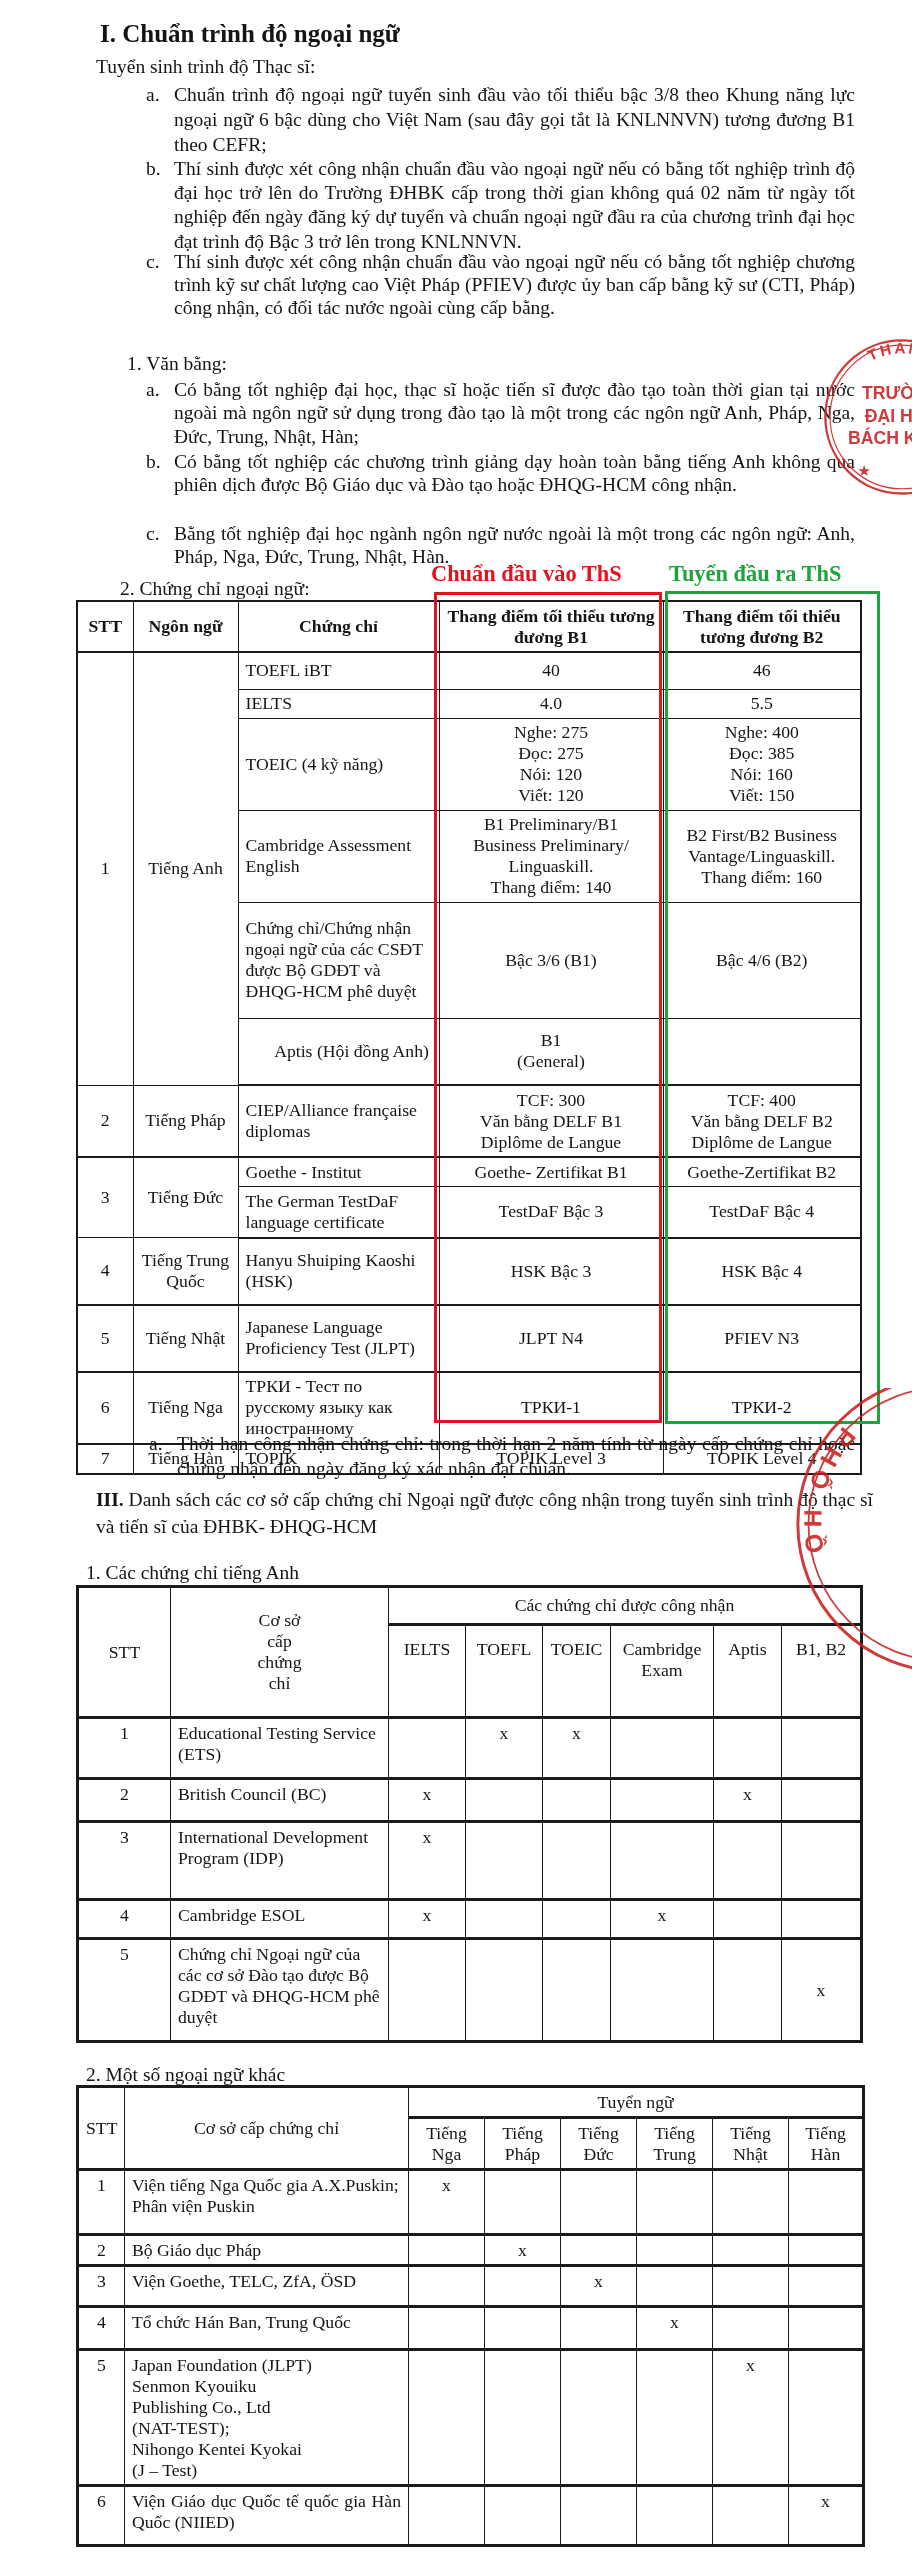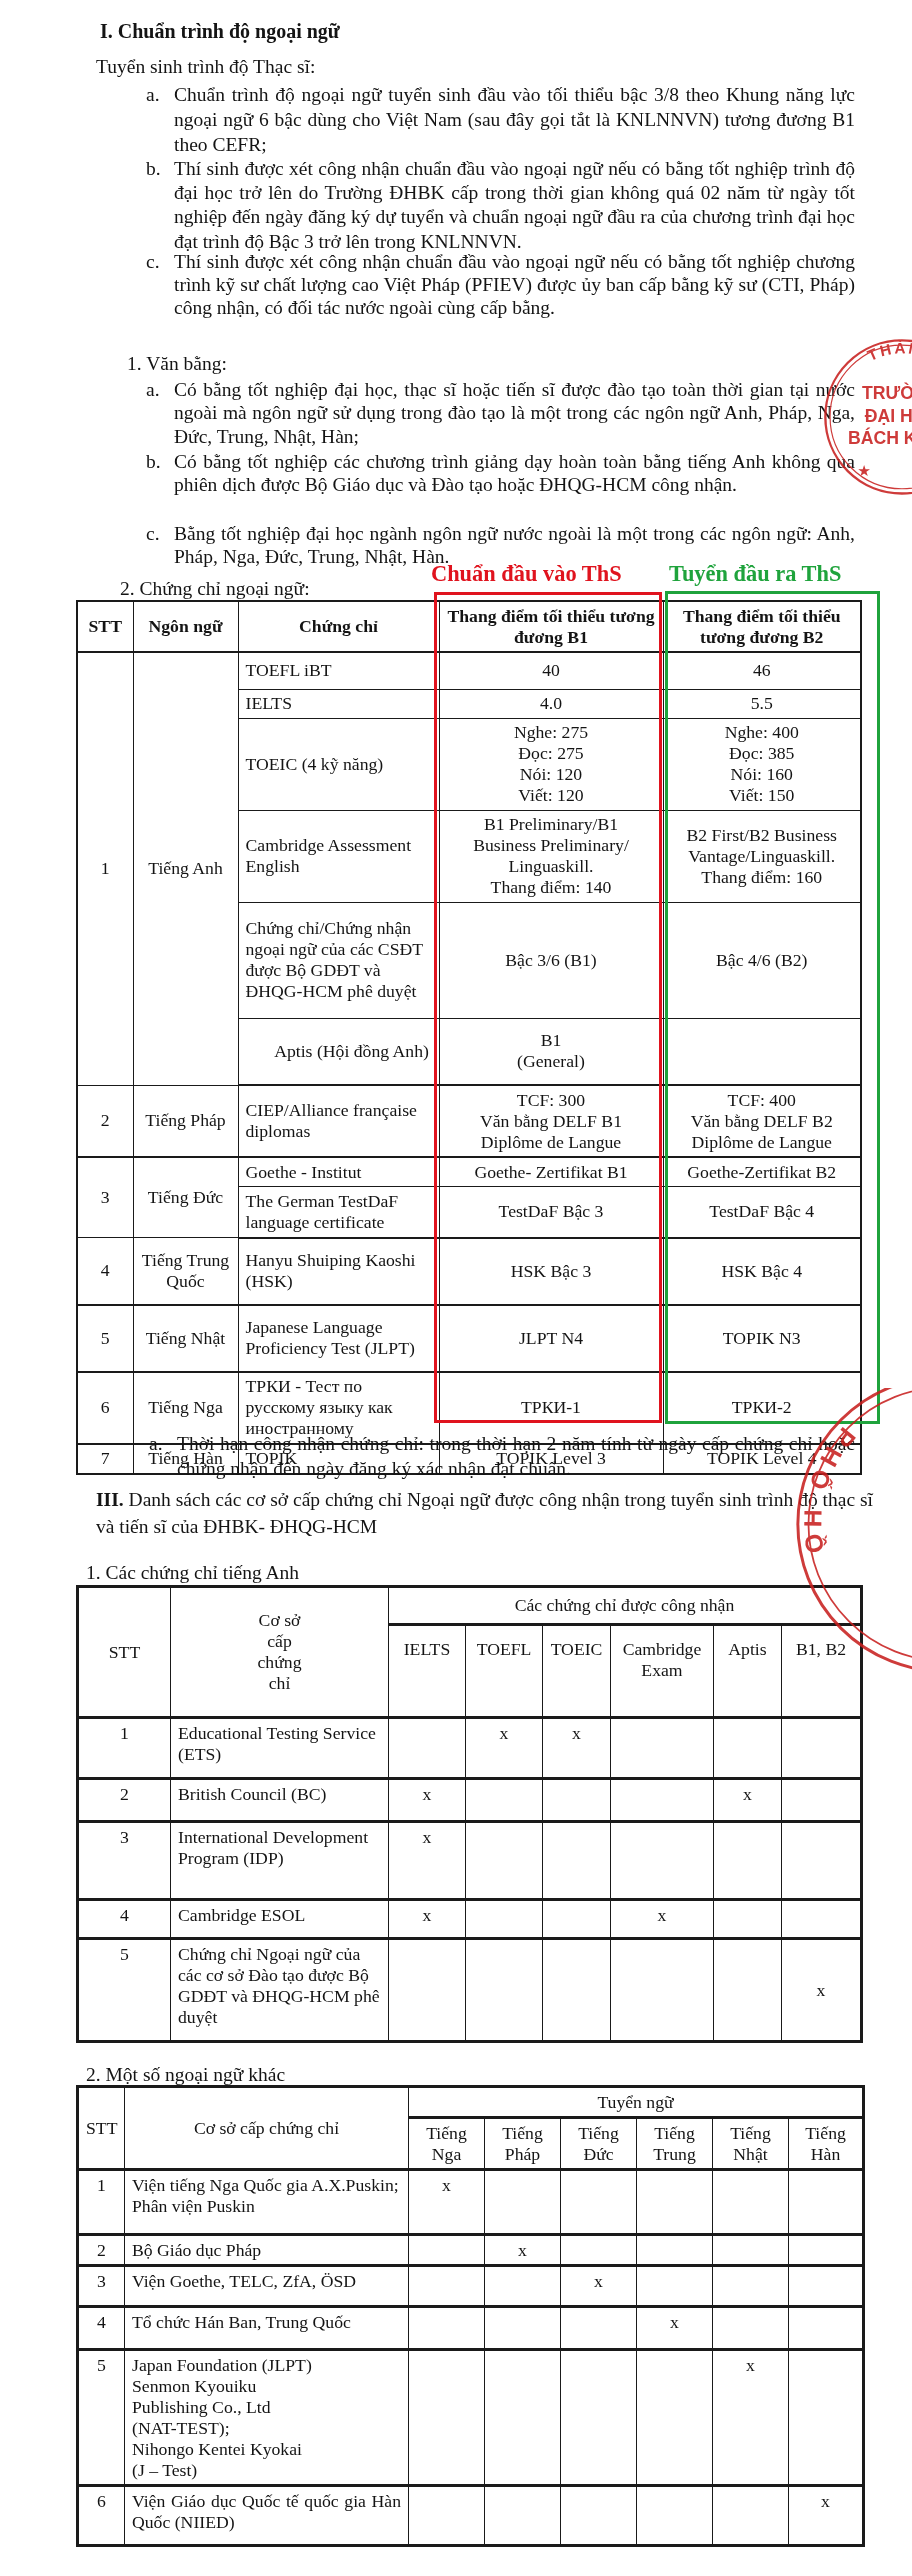--- a/index.html
+++ b/index.html
@@ -2,21 +2,21 @@
 <html style="--red: #e0131e; --green: #1fa33c; --stamp: #c8201f;font-size:9.5px"><head>
 <meta charset="utf-8">
 <style>
   :root{
     --red:#e0131e; --green:#1fa33c; --stamp:#c8201f; --bc:#1a1a1a; --ink:#141414;
   }
   html,body{margin:0;padding:0;background:#888;}
   .page{position:relative;width:913px;height:2576px;background:#ffffff;overflow:hidden;
         font-family:"Liberation Serif","DejaVu Serif",serif;color:var(--ink);}
   .abs{position:absolute;}
-  .h-bold{font-weight:bold;font-size:20px;}
+  .h-bold{font-weight:bold;font-size:25px;}
   .plain{font-size:19.5px;}
   .li{display:flex;font-size:19.5px;line-height:1.25;}
   .li .lab{flex:none;width:28px;}
   .li .txt{flex:1;text-align:justify;}
   .anno{font-size:22.4px;font-weight:bold;white-space:nowrap;}
   .anno.in{color:var(--red);}
   .anno.out{color:var(--green);}
   table{border-collapse:collapse;table-layout:fixed;font-size:17.7px;color:var(--ink);}
   td,th{white-space:pre-line;overflow:hidden;}
   
@@ -172,21 +172,21 @@
       <td>Tiếng Trung Quốc</td>
       <td class="cert">Hanyu Shuiping Kaoshi (HSK)</td>
       <td>HSK Bậc 3</td>
       <td>HSK Bậc 4</td>
     </tr>
     <tr class="gsep" style="height:67px">
       <td>5</td>
       <td>Tiếng Nhật</td>
       <td class="cert">Japanese Language Proficiency Test (JLPT)</td>
       <td>JLPT N4</td>
-      <td>TOPIK N3</td>
+      <td>PFIEV N3</td>
     </tr>
     <tr class="gsep" style="height:69px">
       <td>6</td>
       <td>Tiếng Nga</td>
       <td class="cert">ТРКИ - Тест по русскому языку как иностранному</td>
       <td>ТРКИ-1</td>
       <td>ТРКИ-2</td>
     </tr>
     <tr style="height:28px">
       <td>7</td>

